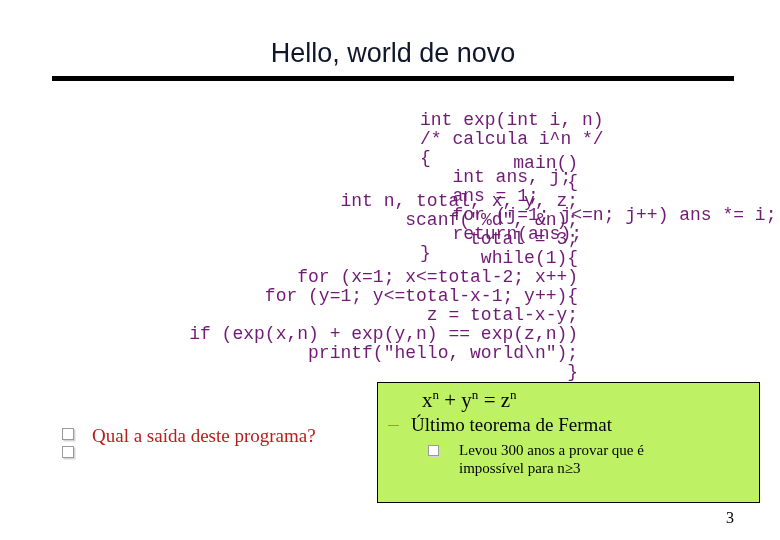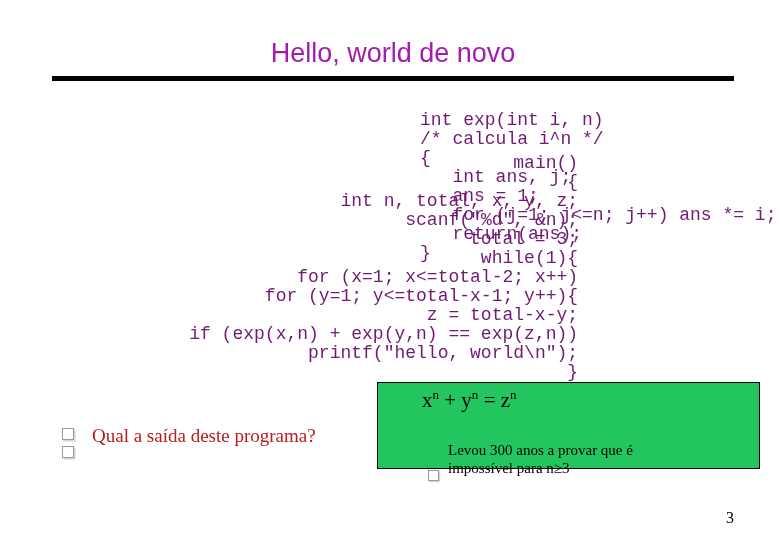--- a/index.html
+++ b/index.html
@@ -23,21 +23,21 @@
   
   .title {
     position: absolute;
     left: 52px;
     top: 36px;
     width: 682px;
     text-align: center;
     font-family: "Liberation Sans", "DejaVu Sans", sans-serif;
     font-size: 27px;
     line-height: 34px;
-    color: #a21caf;
+    color: #0f172a;
     letter-spacing: 0px;
     white-space: nowrap;
   }
   .title-rule {
     position: absolute;
     left: 52px;
     top: 76px;
     width: 682px;
     height: 5px;
     background: #000000;
@@ -92,24 +92,24 @@
   .q-text {
     white-space: nowrap;
   }
 
   
   .fermat-box {
     position: absolute;
     left: 377px;
     top: 382px;
     width: 383px;
-    height: 87px;
+    height: 121px;
     border: 1.5px solid #000000;
     box-sizing: border-box;
-    background: #22c55e;
+    background: #bef264;
   }
   .fermat-eq {
     position: absolute;
     left: 44px;
     top: 4px;
     font-size: 21px;
     line-height: 26px;
     color: #000000;
     white-space: nowrap;
   }
@@ -137,24 +137,25 @@
     flex: 0 0 auto;
     position: relative;
     top: -5px;
     margin-right: 12px;
   }
   .fermat-l3 {
     position: absolute;
     left: 50px;
     top: 58px;
     display: flex;
-    align-items: flex-end;
+    align-items: flex-start;
     font-size: 15px;
     line-height: 18px;
     color: #000000;
+    gap: 11px;
   }
   .sub-bullet {
     display: inline-block;
     width: 9px;
     height: 9px;
     border: 1.2px solid #9a9a9a;
     background: #ffffff;
     box-shadow: 1.2px 1.2px 0 #d4d4d4;
     flex: 0 0 auto;
     position: relative;
@@ -214,20 +215,24 @@
       <span class="q-text">Qual a saída deste programa?</span>
     </div>
     <div class="q-item">
       <span class="q-bullet"></span>
     </div>
   </div>
 
   <div class="fermat-box">
     <div class="fermat-eq"><span>x</span><sup>n</sup><span> + y</span><sup>n</sup><span> = z</span><sup>n</sup></div>
 
+    <div class="fermat-l2">
+      <span class="dash-bullet"></span>
+      <span>Último teorema de Fermat</span>
+    </div>
 
     <div class="fermat-l3">
       <span class="sub-bullet"></span>
       <span class="fermat-l3-text">Levou 300 anos a provar que é
 impossível para n≥3</span>
     </div>
   </div>
 
   <div class="page-number">3</div>
 

